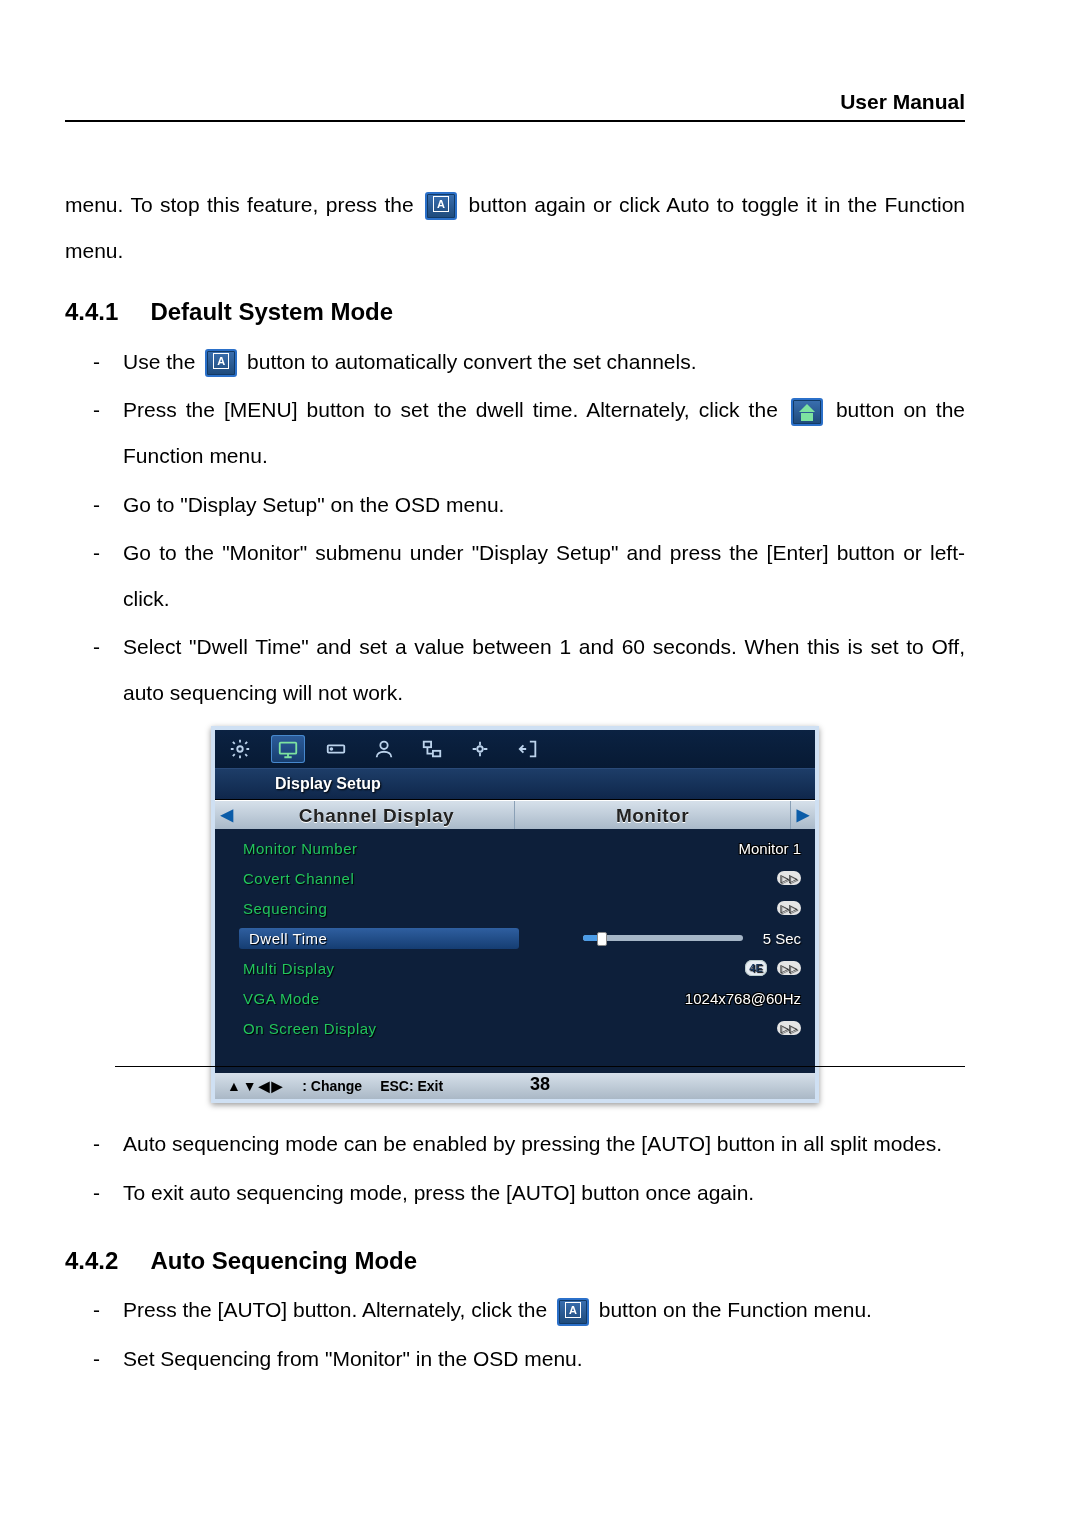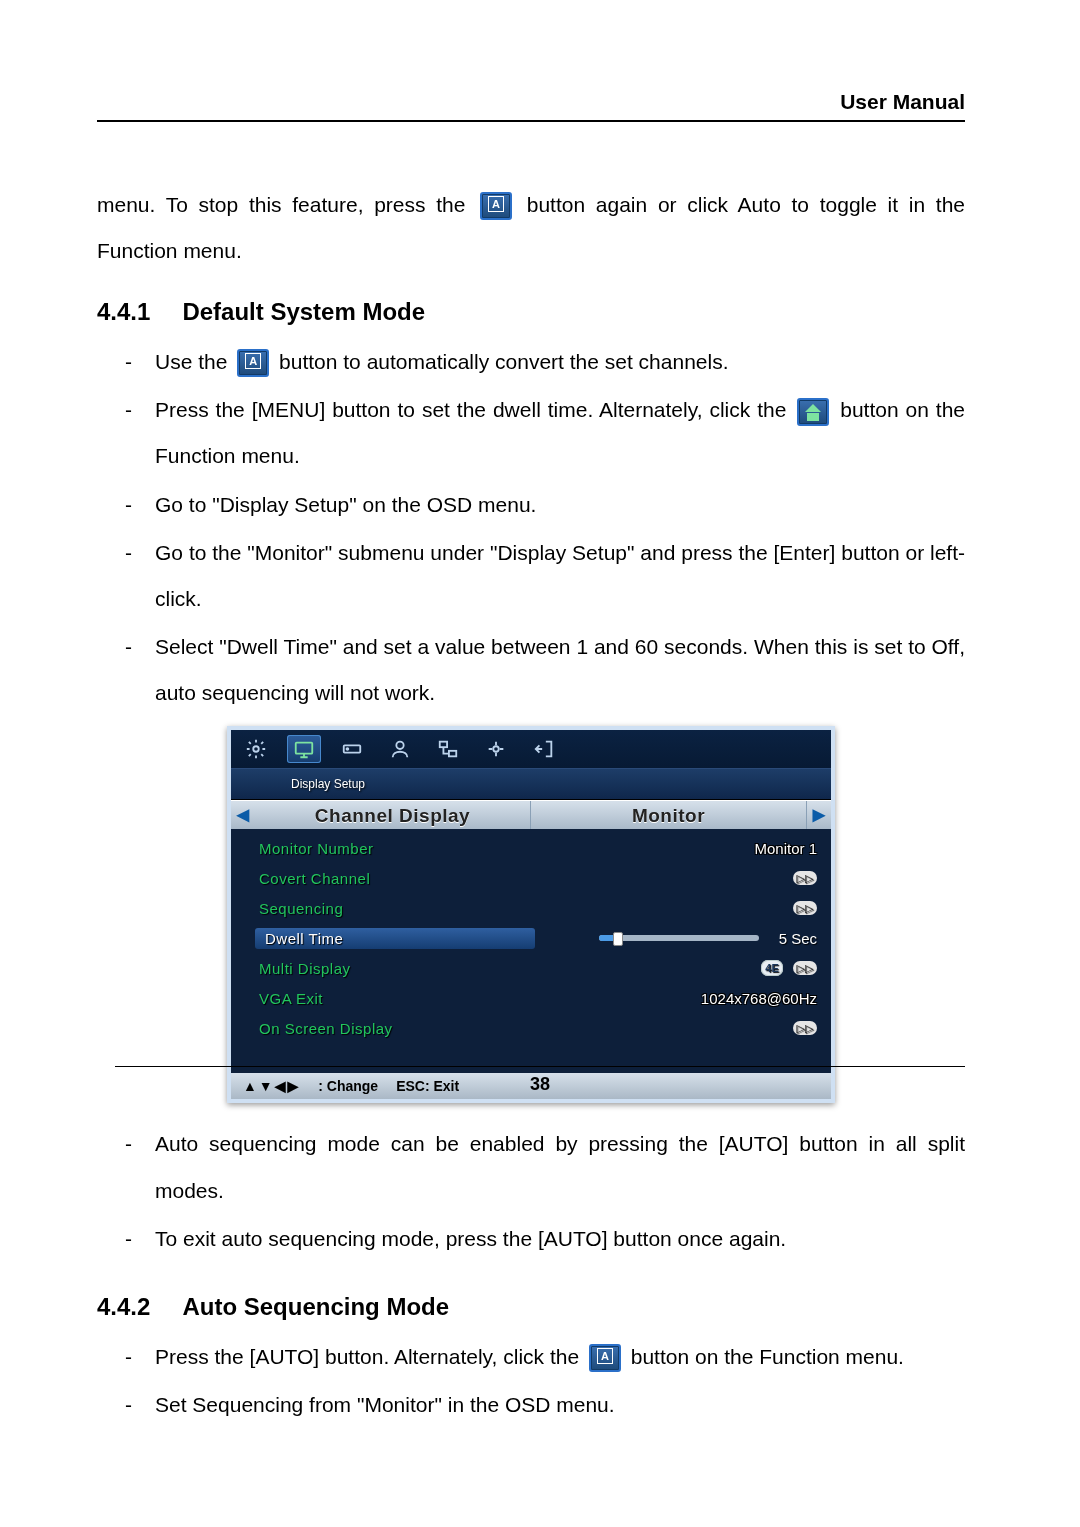--- a/index.html
+++ b/index.html
@@ -8,21 +8,21 @@
     background: #fff;
     width: 1080px;
     height: 1527px;
     font-family: Arial, Helvetica, sans-serif;
     color: #000;
   }
   .page {
     box-sizing: border-box;
     width: 1080px;
     height: 1143px;
-    padding: 90px 115px 60px 97px;
+    padding: 90px 115px 60px 65px;
     position: relative;
   }
   .header-line {
     border-bottom: 2px solid #000;
     height: 24px;
     text-align: right;
     font-weight: bold;
     font-size: 21px;
     padding-bottom: 6px;
   }
@@ -125,22 +125,22 @@
   }
   .osd-tool.active {
     background: linear-gradient(#2c5c9b, #173d6e);
     box-shadow: 0 0 0 1px #4788cd inset;
   }
   .osd-tool svg { width:22px; height:22px; }
   .osd-title-row {
     height: 30px;
     background: linear-gradient(#1d3d68, #0f274b);
     color: #fff;
-    font-size: 12px;
-    font-weight: normal;
+    font-size: 16px;
+    font-weight: bold;
     display:flex; align-items:center;
     padding-left: 60px;
     text-shadow: 1px 1px 2px #000;
     border-top: 1px solid #2a4a78;
     border-bottom: 1px solid #000;
   }
   .osd-tabs {
     display:flex;
     height: 28px;
     background: linear-gradient(#d6e0ea, #a9b9c9);
@@ -375,21 +375,21 @@
           </div>
         </div>
         <div class="osd-row">
           <div class="osd-label">Multi Display</div>
           <div class="osd-value">
             <span class="mini-icon">4E</span>
             <span class="chevrons">▷▷</span>
           </div>
         </div>
         <div class="osd-row">
-          <div class="osd-label">VGA Exit</div>
+          <div class="osd-label">VGA Mode</div>
           <div class="osd-value">
             <span class="text-outline">1024x768@60Hz</span>
           </div>
         </div>
         <div class="osd-row">
           <div class="osd-label">On Screen Display</div>
           <div class="osd-value">
             <span class="chevrons">▷▷</span>
           </div>
         </div>

